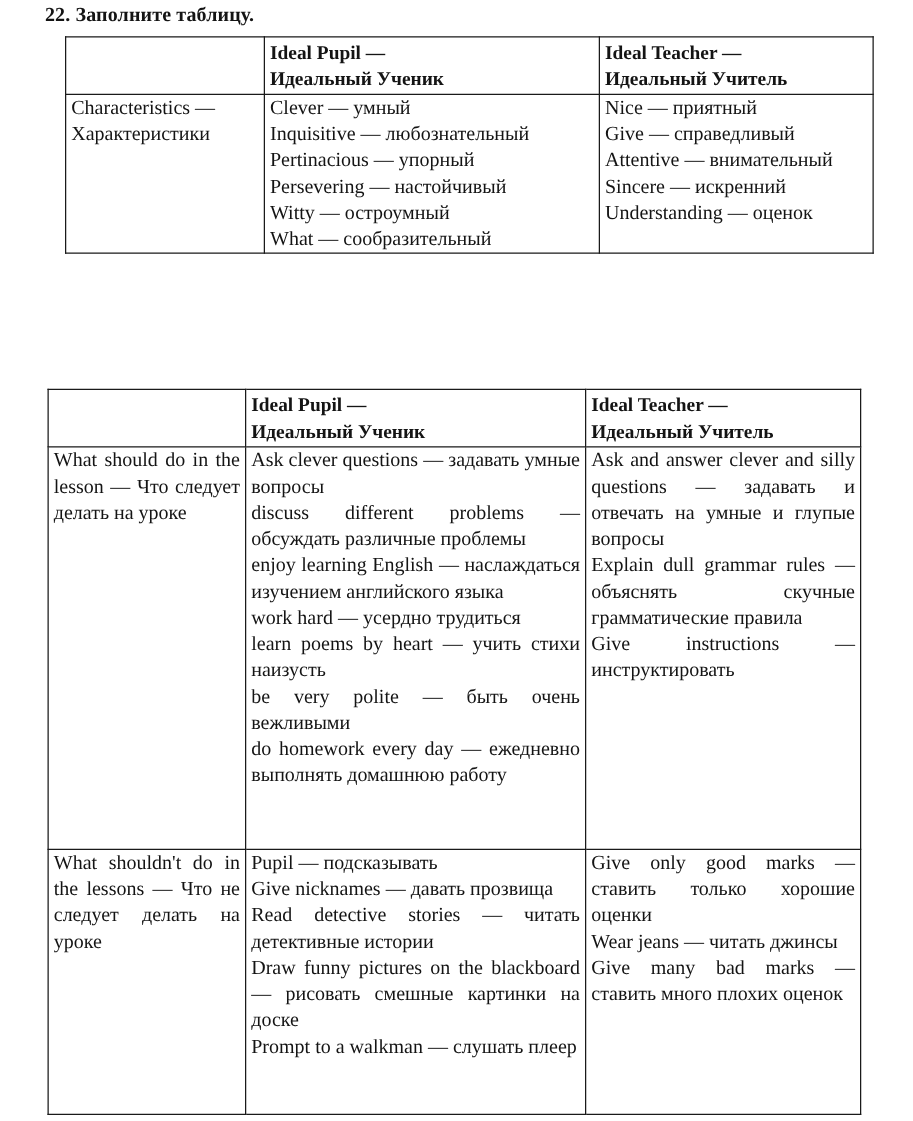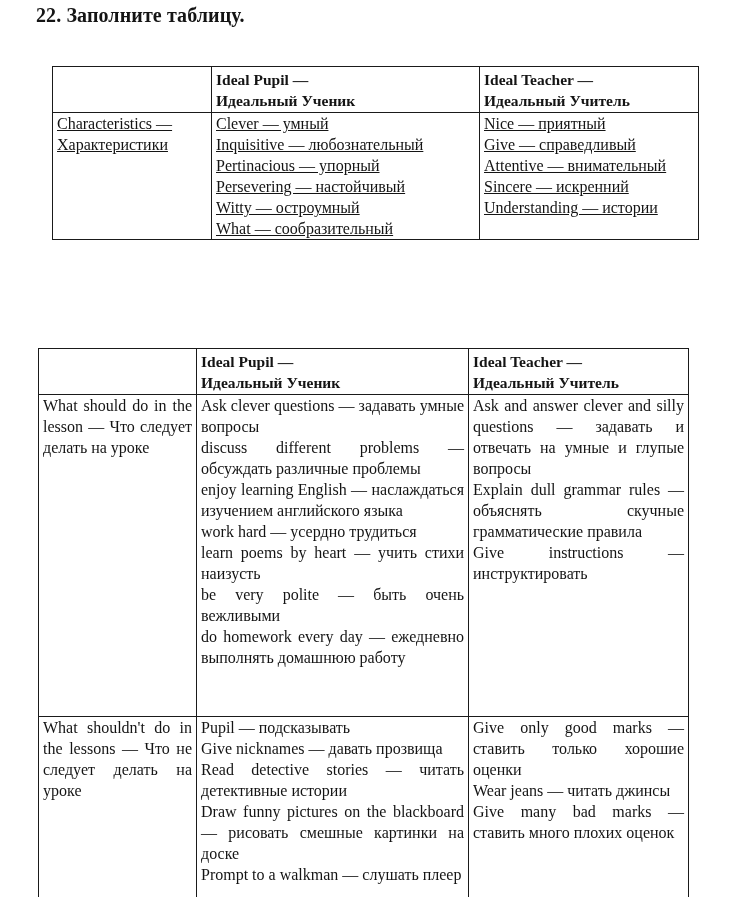--- a/index.html
+++ b/index.html
@@ -3,25 +3,25 @@
   <meta charset="utf-8">
   <style>
     html, body { margin: 0; padding: 0; background: #ffffff; }
     body {
       width: 730px; height: 897px; position: relative; overflow: hidden;
       font-family: "Liberation Serif", "DejaVu Serif", serif;
       color: #141414;
     }
     .task-title {
       position: absolute; left: 36px; top: 4px;
-      font-size: 20px; font-weight: bold; letter-spacing: 0.1px;
+      font-size: 16px; font-weight: bold; letter-spacing: 0.1px;
     }
     table {
       position: absolute; border-collapse: collapse; table-layout: fixed;
-      font-size: 16px; line-height: 21px; margin-top: 37px;
+      font-size: 16px; line-height: 21px;
     }
     td, th {
       border: 1.5px solid #1a1a1a; vertical-align: top;
       padding: 0 4px 0 4px; text-align: left; font-weight: normal;
     }
     th { font-weight: bold; font-size: 15.5px; line-height: 21px; padding-top: 2px; padding-bottom: 1px; }
     .line { display: block; text-align: justify; text-align-last: left; }
     #t1 { left: 52px; top: 29px; width: 646px; }
     #t1 col.c1 { width: 159px; }
     #t1 col.c2 { width: 268px; }
@@ -47,39 +47,39 @@
     <th></th>
     <th>
       <span class="line">Ideal Pupil —</span>
       <span class="line">Идеальный Ученик</span>
     </th>
     <th>
       <span class="line">Ideal Teacher —</span>
       <span class="line">Идеальный Учитель</span>
     </th>
   </tr>
-  <tr style="height:107px;text-decoration:underline;">
+  <tr style="height:107px;">
     <td>
       <span class="line">Characteristics —</span>
       <span class="line">Характеристики</span>
     </td>
     <td>
       <span class="line">Clever — умный</span>
       <span class="line">Inquisitive — любознательный</span>
       <span class="line">Pertinacious — упорный</span>
       <span class="line">Persevering — настойчивый</span>
       <span class="line">Witty — остроумный</span>
       <span class="line">What — сообразительный</span>
     </td>
     <td style="hyphens:manual;">
       <span class="line">Nice — приятный</span>
       <span class="line">Give — справедливый</span>
       <span class="line">Attentive — внимательный</span>
       <span class="line">Sincere — искренний</span>
-      <span class="line">Understanding — истории</span>
+      <span class="line">Understanding — оценок</span>
     </td>
   </tr>
 </tbody>
   </table>
 
 <table id="t2">
   <colgroup>
       <col class="c1">
       <col class="c2">
       <col class="c3">

